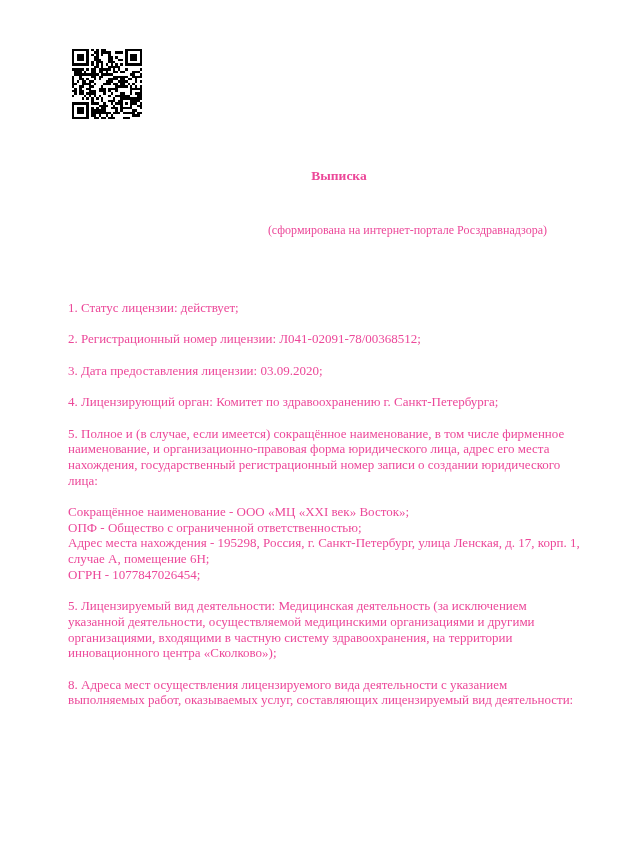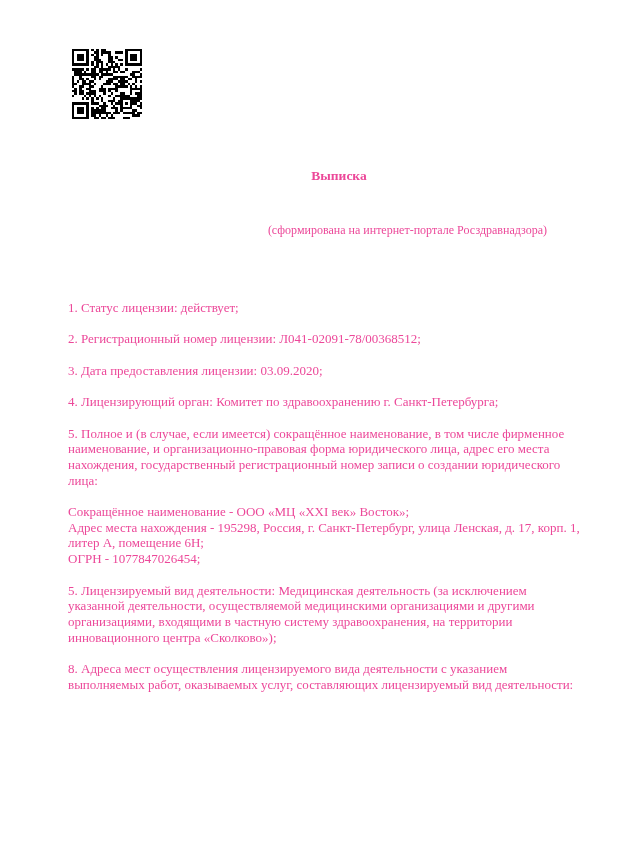--- a/index.html
+++ b/index.html
@@ -525,21 +525,22 @@
 
   <div class="body">
     <p>1. Статус лицензии: действует;</p>
     <p>2. Регистрационный номер лицензии: Л041-02091-78/00368512;</p>
     <p>3. Дата предоставления лицензии: 03.09.2020;</p>
     <p>4. Лицензирующий орган: Комитет по здравоохранению г. Санкт-Петербурга;</p>
     <p>5. Полное и (в случае, если имеется) сокращённое наименование, в том числе фирменное наименование, и организационно-правовая форма юридического лица, адрес его места нахождения, государственный регистрационный номер записи о создании юридического лица:</p>
 
     <div class="org-block">
       <div>Сокращённое наименование - ООО «МЦ «XXI век» Восток»;</div>
-      <div>Адрес места нахождения - 195298, Россия, г. Санкт-Петербург, улица Ленская, д. 17, корп. 1, литер А, помещение 6Н;</div>
+      <div>ОПФ - Общество с ограниченной ответственностью;</div>
+      <div>Адрес места нахождения - 195298, Россия, г. Санкт-Петербург, улица Ленская, д. 17, корп. 1, случае А, помещение 6Н;</div>
       <div>ОГРН - 1077847026454;</div>
     </div>
 
     <p>5. Лицензируемый вид деятельности: Медицинская деятельность (за исключением указанной деятельности, осуществляемой медицинскими организациями и другими организациями, входящими в частную систему здравоохранения, на территории инновационного центра «Сколково»);</p>
     <p>8. Адреса мест осуществления лицензируемого вида деятельности с указанием выполняемых работ, оказываемых услуг, составляющих лицензируемый вид деятельности:</p>
   </div>
 
 </div>
 
 </body></html>

